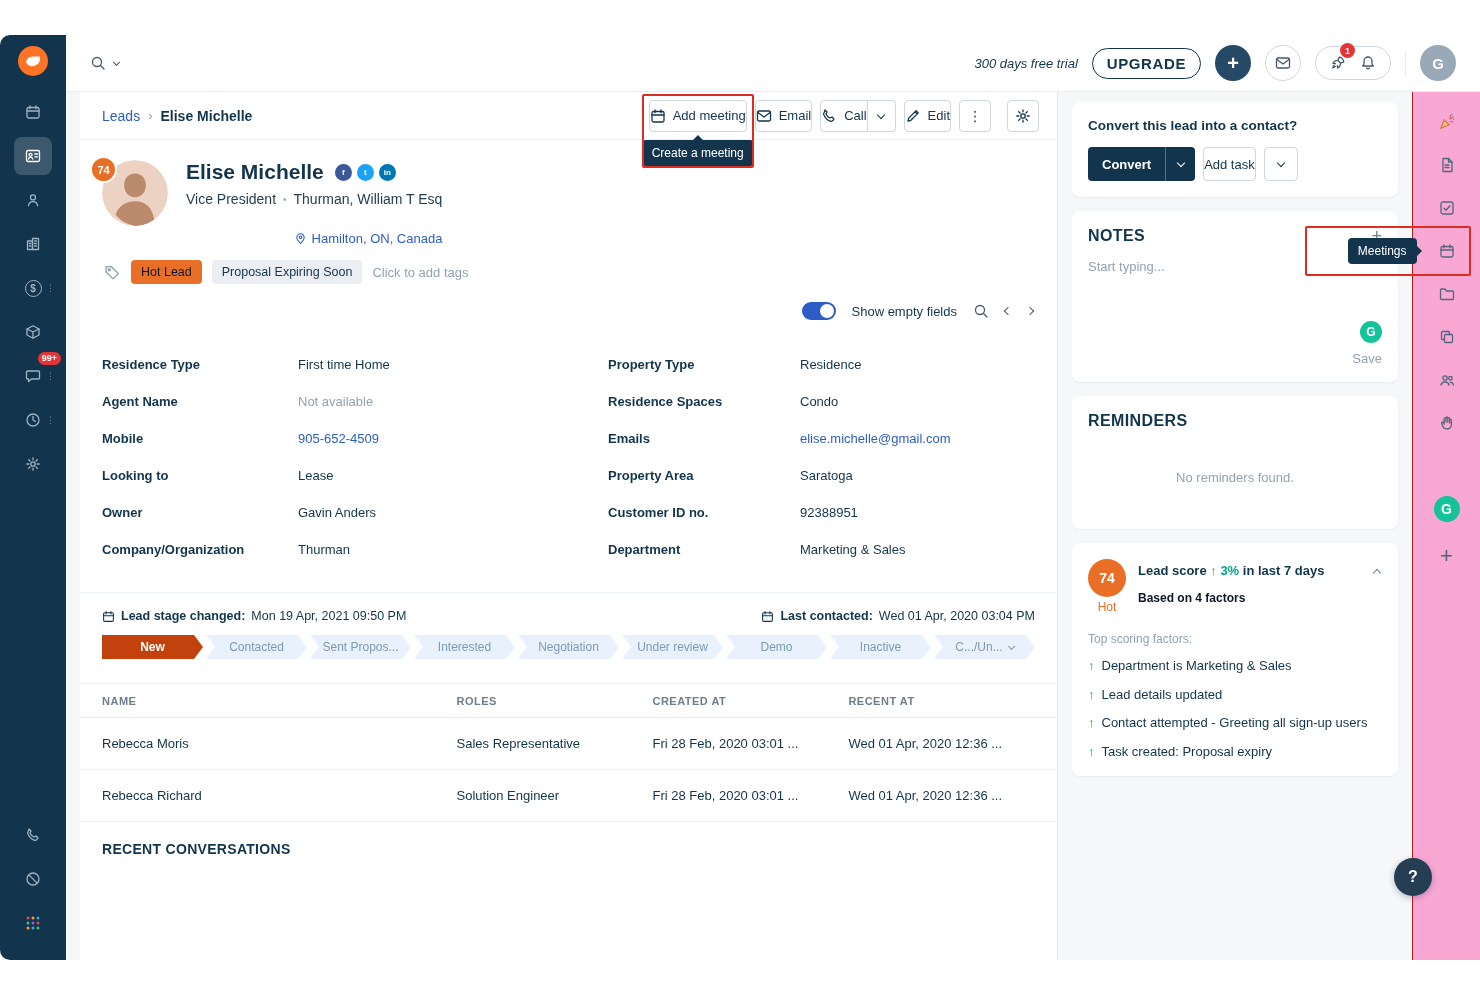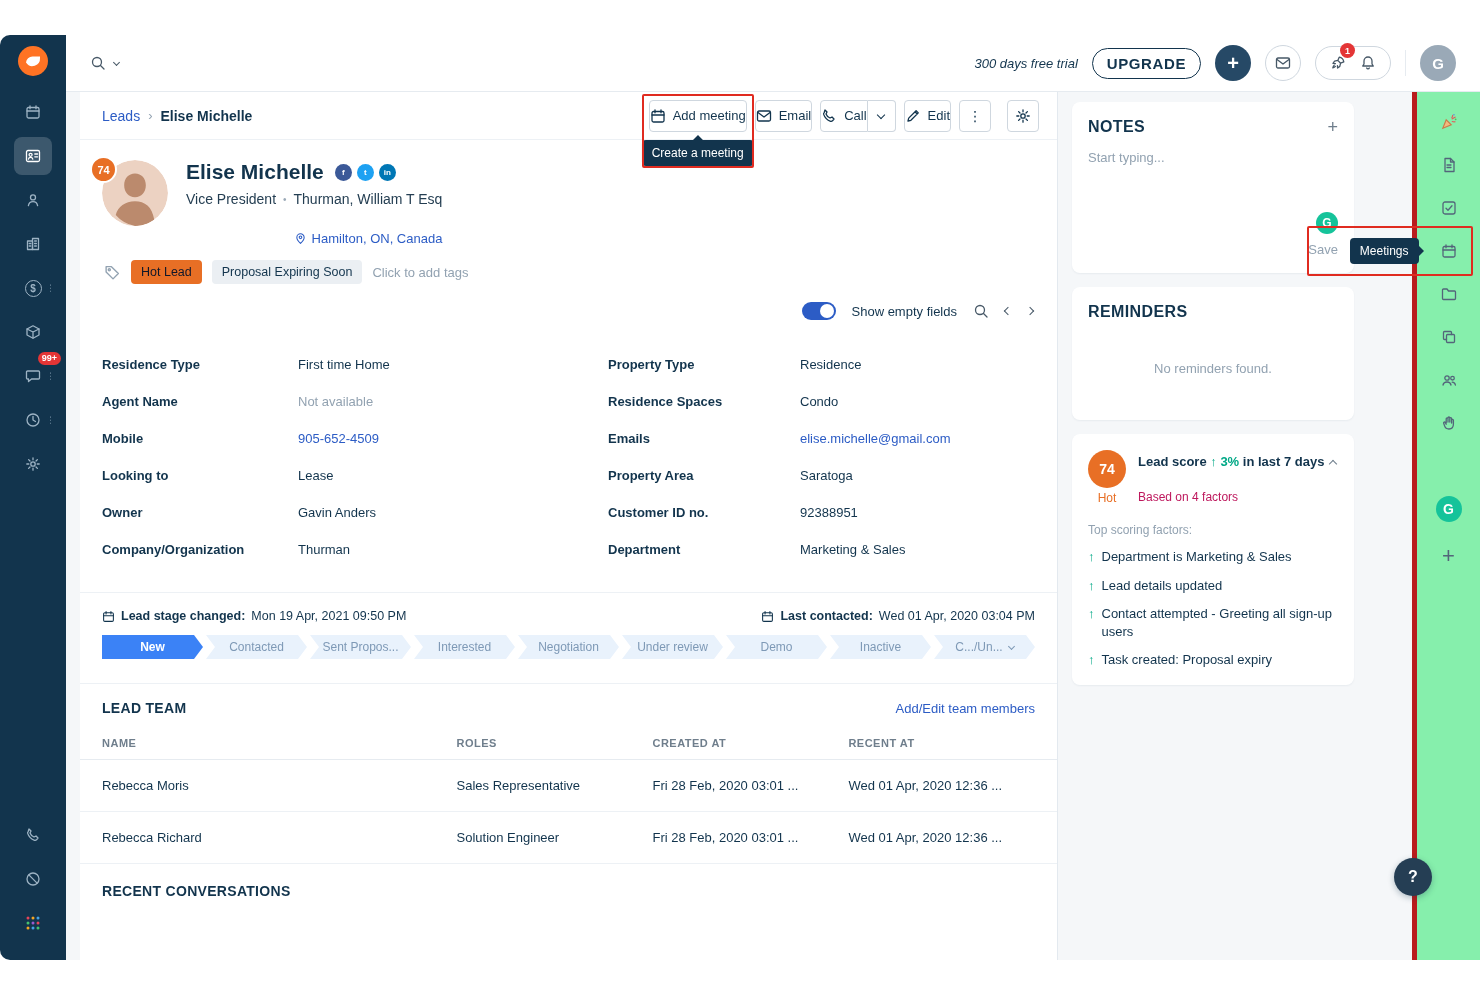--- a/index.html
+++ b/index.html
@@ -37,21 +37,21 @@
   .circle.line { border:1px solid #cfd7df; color:#475867; }
   .pill { position:relative; display:flex; align-items:center; gap:14px; border:1px solid #cfd7df; border-radius:19px; padding:8px 14px; color:#475867; cursor:pointer; }
   .red-badge { position:absolute; top:-6px; left:26px; background:#e43536; color:#fff; font-size:9px; font-weight:bold; min-width:15px; height:15px; border-radius:8px; display:flex; align-items:center; justify-content:center; }
   .vdiv { width:1px; height:26px; background:#e6ebf0; }
   .avatar { width:36px; height:36px; border-radius:50%; background:#9aa9b7; color:#fff; font-weight:bold; font-size:15px; display:flex; align-items:center; justify-content:center; cursor:pointer; }
 
   
   .main { position:absolute; left:66px; top:92px; right:0; height:868px; background:#f5f7f9; display:flex; }
   .content { margin-left:14px; width:978px; background:#fff; border-right:1px solid #e3e9ef; overflow:hidden; }
   .panel { flex:1; padding:10px 14px; position:relative; }
-  .rail { width:68px; background:#86efac; border-left:5px solid #b91c1c; display:flex; flex-direction:column; align-items:center; padding-top:12px;margin-left:44px; }
+  .rail { width:68px; background:#f9a8d4; border-left:1px solid #b91c1c; display:flex; flex-direction:column; align-items:center; padding-top:12px; }
 
   
   .crumb-row { height:48px; display:flex; align-items:center; justify-content:space-between; padding:0 18px 0 22px; border-bottom:1px solid #edf1f5; }
   .crumbs { display:flex; align-items:center; gap:8px; font-size:14px; }
   .crumb-link { color:#2c5cc5; cursor:pointer; }
   .crumb-sep { color:#92a2b1; font-size:13px; }
   .crumb-cur { color:#12344d; font-weight:bold; }
   .actions { display:flex; align-items:center; gap:8px; }
   .btn { display:flex; align-items:center; gap:7px; height:32px; padding:0 0; background:#fff; border:1px solid #cfd7df; border-radius:4px; font-size:13px; color:#12344d; cursor:pointer; font-family:inherit; white-space:nowrap; }
   .btn.sq { width:32px; padding:0; justify-content:center; font-size:14px; }
@@ -101,21 +101,21 @@
   .fval.muted { color:#92a2b1; }
   .fval.link { color:#2c5cc5; cursor:pointer; }
 
   
   .stage-sec { margin-top:24px; border-top:1px solid #edf1f5; padding:16px 22px 6px; }
   .stage-dates { display:flex; justify-content:space-between; font-size:12.5px; color:#12344d; }
   .sd { display:flex; align-items:center; gap:6px; }
   .sd b { font-weight:bold; }
   .pipeline { display:flex; gap:3px; margin-top:12px; }
   .stg { flex:1; height:24px; background:#e9f2fc; color:#7e99b6; font-size:12px; display:flex; align-items:center; justify-content:center; gap:6px; cursor:pointer; clip-path:polygon(0 0, calc(100% - 9px) 0, 100% 50%, calc(100% - 9px) 100%, 0 100%, 9px 50%); }
-  .stg.first { clip-path:polygon(0 0, calc(100% - 9px) 0, 100% 50%, calc(100% - 9px) 100%, 0 100%); background:#3b82f6; color:#fff; font-weight:bold; }
+  .stg.first { clip-path:polygon(0 0, calc(100% - 9px) 0, 100% 50%, calc(100% - 9px) 100%, 0 100%); background:#c2410c; color:#fff; font-weight:bold; }
   .stg .cv { width:5px; height:5px; }
 
   
   .team-sec { margin-top:18px; border-top:1px solid #edf1f5; }
   .team-head { display:flex; align-items:center; justify-content:space-between; padding:16px 22px 10px; }
   .sec-title-lg { font-size:14px; font-weight:bold; letter-spacing:.3px; color:#12344d; }
   .blue-link { font-size:13px; color:#2c5cc5; cursor:pointer; text-decoration:none; }
   .trow { display:grid; grid-template-columns:38% 21% 21% 20%; align-items:center; padding:0 22px; border-bottom:1px solid #edf1f5; font-size:13px; color:#12344d; }
   .trow.thead { height:34px; font-size:11px; font-weight:bold; color:#6f7e8c; letter-spacing:.5px; border-bottom:1px solid #e6ebf0; }
   .trow.data { height:52px; cursor:pointer; }
@@ -137,21 +137,21 @@
   .notes-foot { display:flex; flex-direction:column; align-items:flex-end; gap:8px; }
   .gram { width:22px; height:22px; border-radius:50%; background:#15c39a; color:#fff; font-size:12px; font-weight:bold; display:flex; align-items:center; justify-content:center; cursor:pointer; }
   .save { font-size:13px; color:#92a2b1; cursor:pointer; }
   .rem-empty { text-align:center; font-size:13px; color:#92a2b1; margin:40px 0 28px; }
   .score-top { display:flex; gap:12px; position:relative; }
   .score-circle { width:38px; height:38px; border-radius:50%; background:#e86f25; color:#fff; font-size:14px; font-weight:bold; display:flex; align-items:center; justify-content:center; }
   .score-tier { text-align:center; color:#e86f25; font-size:12px; margin-top:3px; }
   .score-line { font-size:13px; margin-top:4px; }
   .score-line b { color:#12344d; }
   .green { color:#00a886; font-weight:bold; }
-  .score-basis { font-size:12px; color:#be185d; margin-top:21px; }
+  .score-basis { font-size:12px; color:#0f172a; margin-top:13px;font-weight:bold; }
   .collapse { position:absolute; right:2px; top:8px; color:#6f7e8c; cursor:pointer; }
   .factors-title { margin-top:18px; font-size:12px; color:#92a2b1; }
   .factor { display:flex; gap:7px; margin-top:11px; font-size:13px; color:#12344d; line-height:1.35; }
   .factor .up { font-weight:bold; }
 
   
   .rail-tile { position:relative; width:36px; height:36px; border-radius:8px; display:flex; align-items:center; justify-content:center; color:#53657a; margin-bottom:7px; cursor:pointer; }
   .anno2 { top:-7px; right:-6px; left:-124px; bottom:-7px; }
   .rail-gram { margin:48px 0 16px; width:26px; height:26px; font-size:14px; }
   .rail-plus { font-size:22px; color:#53657a; }
@@ -472,24 +472,20 @@
         <div class="stg">Demo</div>
         <div class="stg">Inactive</div>
         <div class="stg">
           <span>C.../Un...</span>
           <span class="cv cv-down"></span>
         </div>
       </div>
     </div>
 
     <div class="team-sec">
-      <div class="team-head">
-        <span class="sec-title-lg">LEAD TEAM</span>
-        <a class="blue-link">Add/Edit team members</a>
-      </div>
       <div class="trow thead">
         <span>NAME</span>
         <span>ROLES</span>
         <span>CREATED AT</span>
         <span>RECENT AT</span>
       </div>
       <div class="trow data">
         <span>Rebecca Moris</span>
         <span>Sales Representative</span>
         <span>Fri 28 Feb, 2020 03:01 ...</span>
@@ -504,20 +500,35 @@
     </div>
 
     <div class="conv-sec">
       <span class="sec-title-lg">RECENT CONVERSATIONS</span>
     </div>
 
   </section>
 
   <aside class="panel">
 
+    <div class="card">
+      <div class="card-title">Convert this lead into a contact?</div>
+      <div class="convert-actions">
+        <div class="split dark">
+          <button class="dbtn">Convert</button>
+          <button class="dbtn">
+              <span class="cv cv-down"></span>
+            </button>
+        </div>
+        <button class="btn h34">Add task</button>
+        <button class="btn sq h34" style="width:34px;">
+            <span class="cv cv-down"></span>
+          </button>
+      </div>
+    </div>
 
     <div class="card">
       <div class="card-head">
         <span class="sec-title">NOTES</span>
         <span class="plus-ic">+</span>
       </div>
       <textarea class="notes-input" placeholder="Start typing..." style=""></textarea>
       <div class="notes-foot">
         <div class="gram">G</div>
         <span class="save">Save</span>

